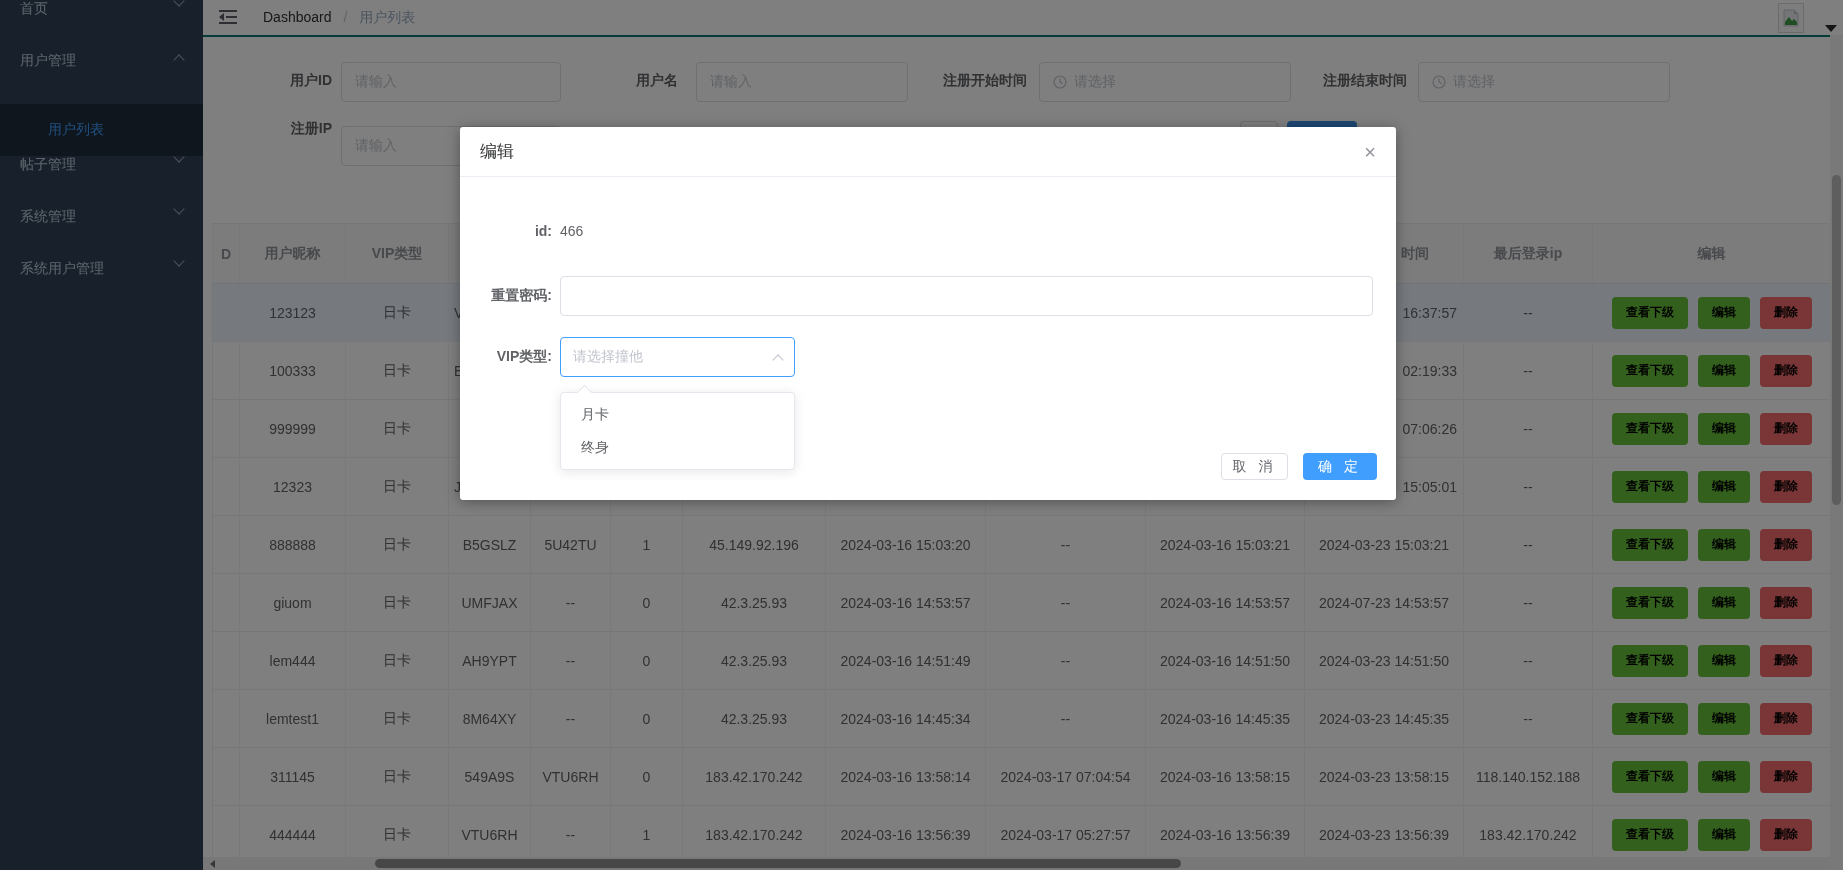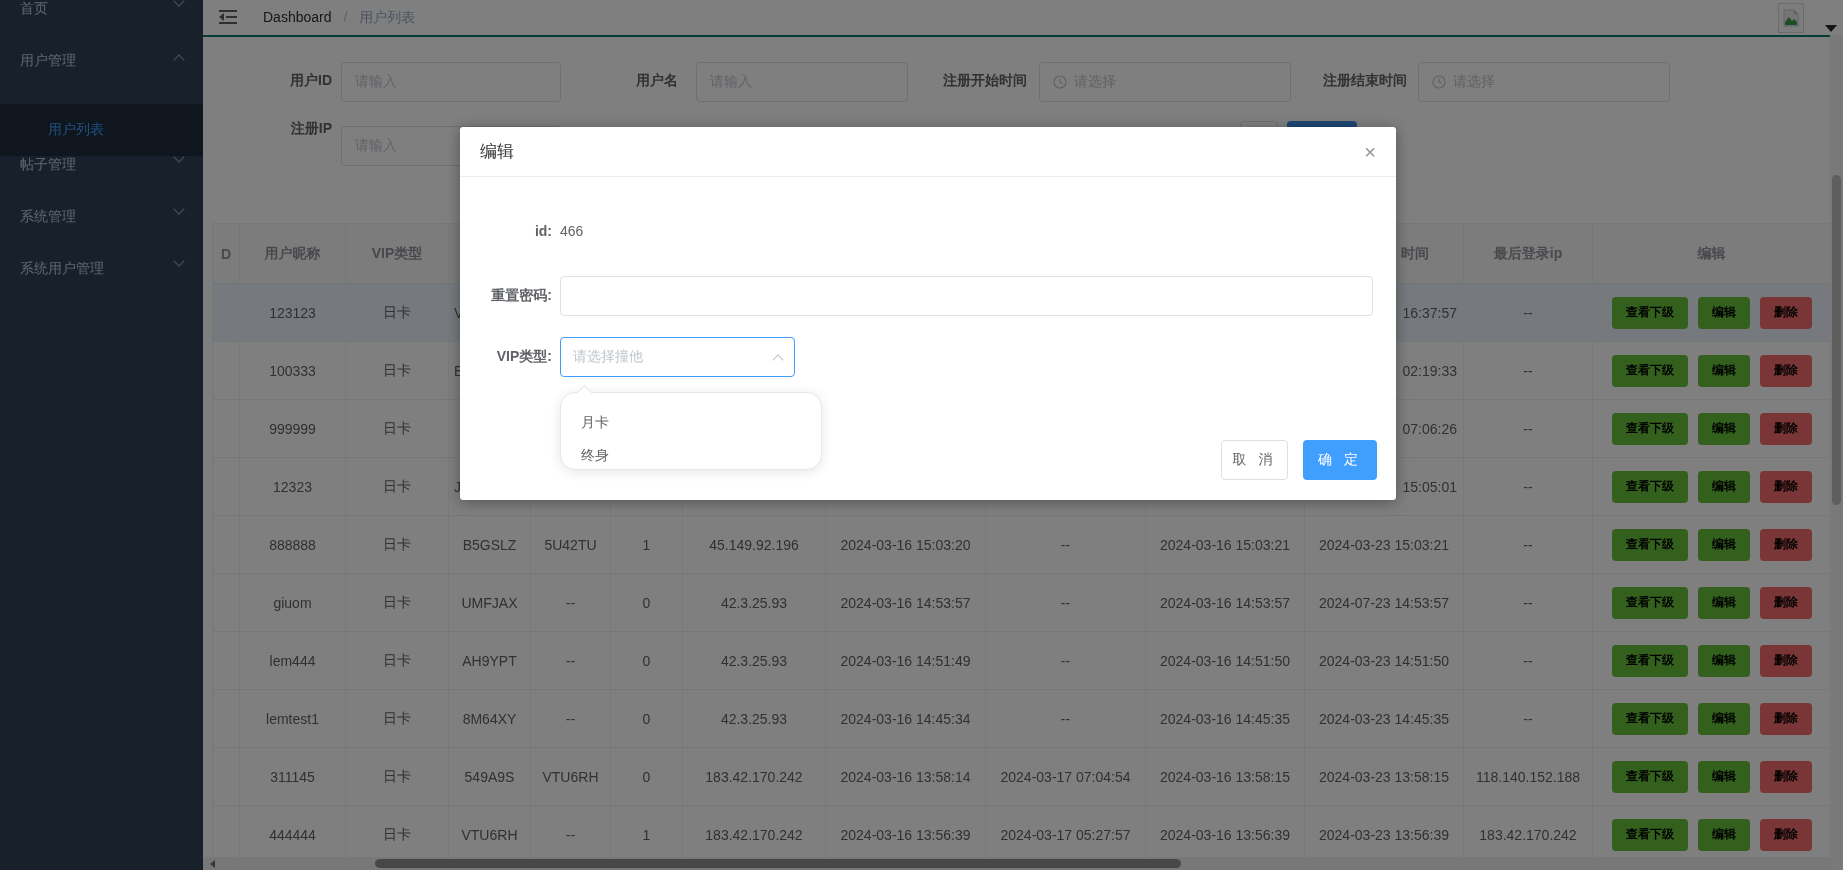--- a/index.html
+++ b/index.html
@@ -81,29 +81,29 @@
   #row-id{margin-top:44px;height:20px;}
   #row-id .mvalue{font-size:14px;color:#606266;}
   #row-pwd{margin-top:35px;}
   .m-input{flex:1;height:40px;border:1px solid #dcdfe6;border-radius:4px;margin-right:23px;
            box-sizing:border-box;background:#fff;}
   #row-vip{margin-top:21px;}
   .vip-select{width:235px;height:40px;border:1px solid #409eff;border-radius:4px;box-sizing:border-box;
               display:flex;align-items:center;padding:16px 12px;color:#c0c4cc;font-size:14px;cursor:pointer;}
   .vip-select .chev-up{margin-left:auto;width:7px;height:7px;border-right:1.5px solid #c0c4cc;
               border-bottom:1.5px solid #c0c4cc;transform:rotate(-135deg);margin-top:5px;}
-  .dropdown{position:absolute;left:100px;top:265px;width:262px;height:78px;background:#fff;
-            border:1px solid #e4e7ed;border-radius:15px;box-shadow:0 2px 12px rgba(0,0,0,.1);
-            box-sizing:border-box;z-index:12;padding-top:13px;}
+  .dropdown{position:absolute;left:100px;top:265px;width:235px;height:78px;background:#fff;
+            border:1px solid #e4e7ed;border-radius:4px;box-shadow:0 2px 12px rgba(0,0,0,.1);
+            box-sizing:border-box;z-index:12;padding-top:5px;}
   .dd-notch{position:absolute;left:18px;top:-6px;width:10px;height:10px;background:#fff;
             border-left:1px solid #e4e7ed;border-top:1px solid #e4e7ed;transform:rotate(45deg);}
   .dd-opt{height:33px;display:flex;align-items:center;padding-left:20px;font-size:14px;
           color:#606266;cursor:pointer;}
   .m-footer{position:absolute;right:19px;bottom:20px;display:flex;gap:15px;}
-  .mbtn{height:40px;border-radius:4px;font-size:14px;cursor:pointer;
+  .mbtn{height:27px;border-radius:4px;font-size:14px;cursor:pointer;
         font-family:"Liberation Sans",sans-serif;letter-spacing:4px;}
   .mbtn.cancel{width:67px;background:#fff;border:1px solid #dcdfe6;color:#606266;}
   .mbtn.ok{width:74px;background:#409eff;border:none;color:#fff;}
 </style>
 </head>
 <body>
 
 <div id="canvas">
 
   <div class="sidebar">

